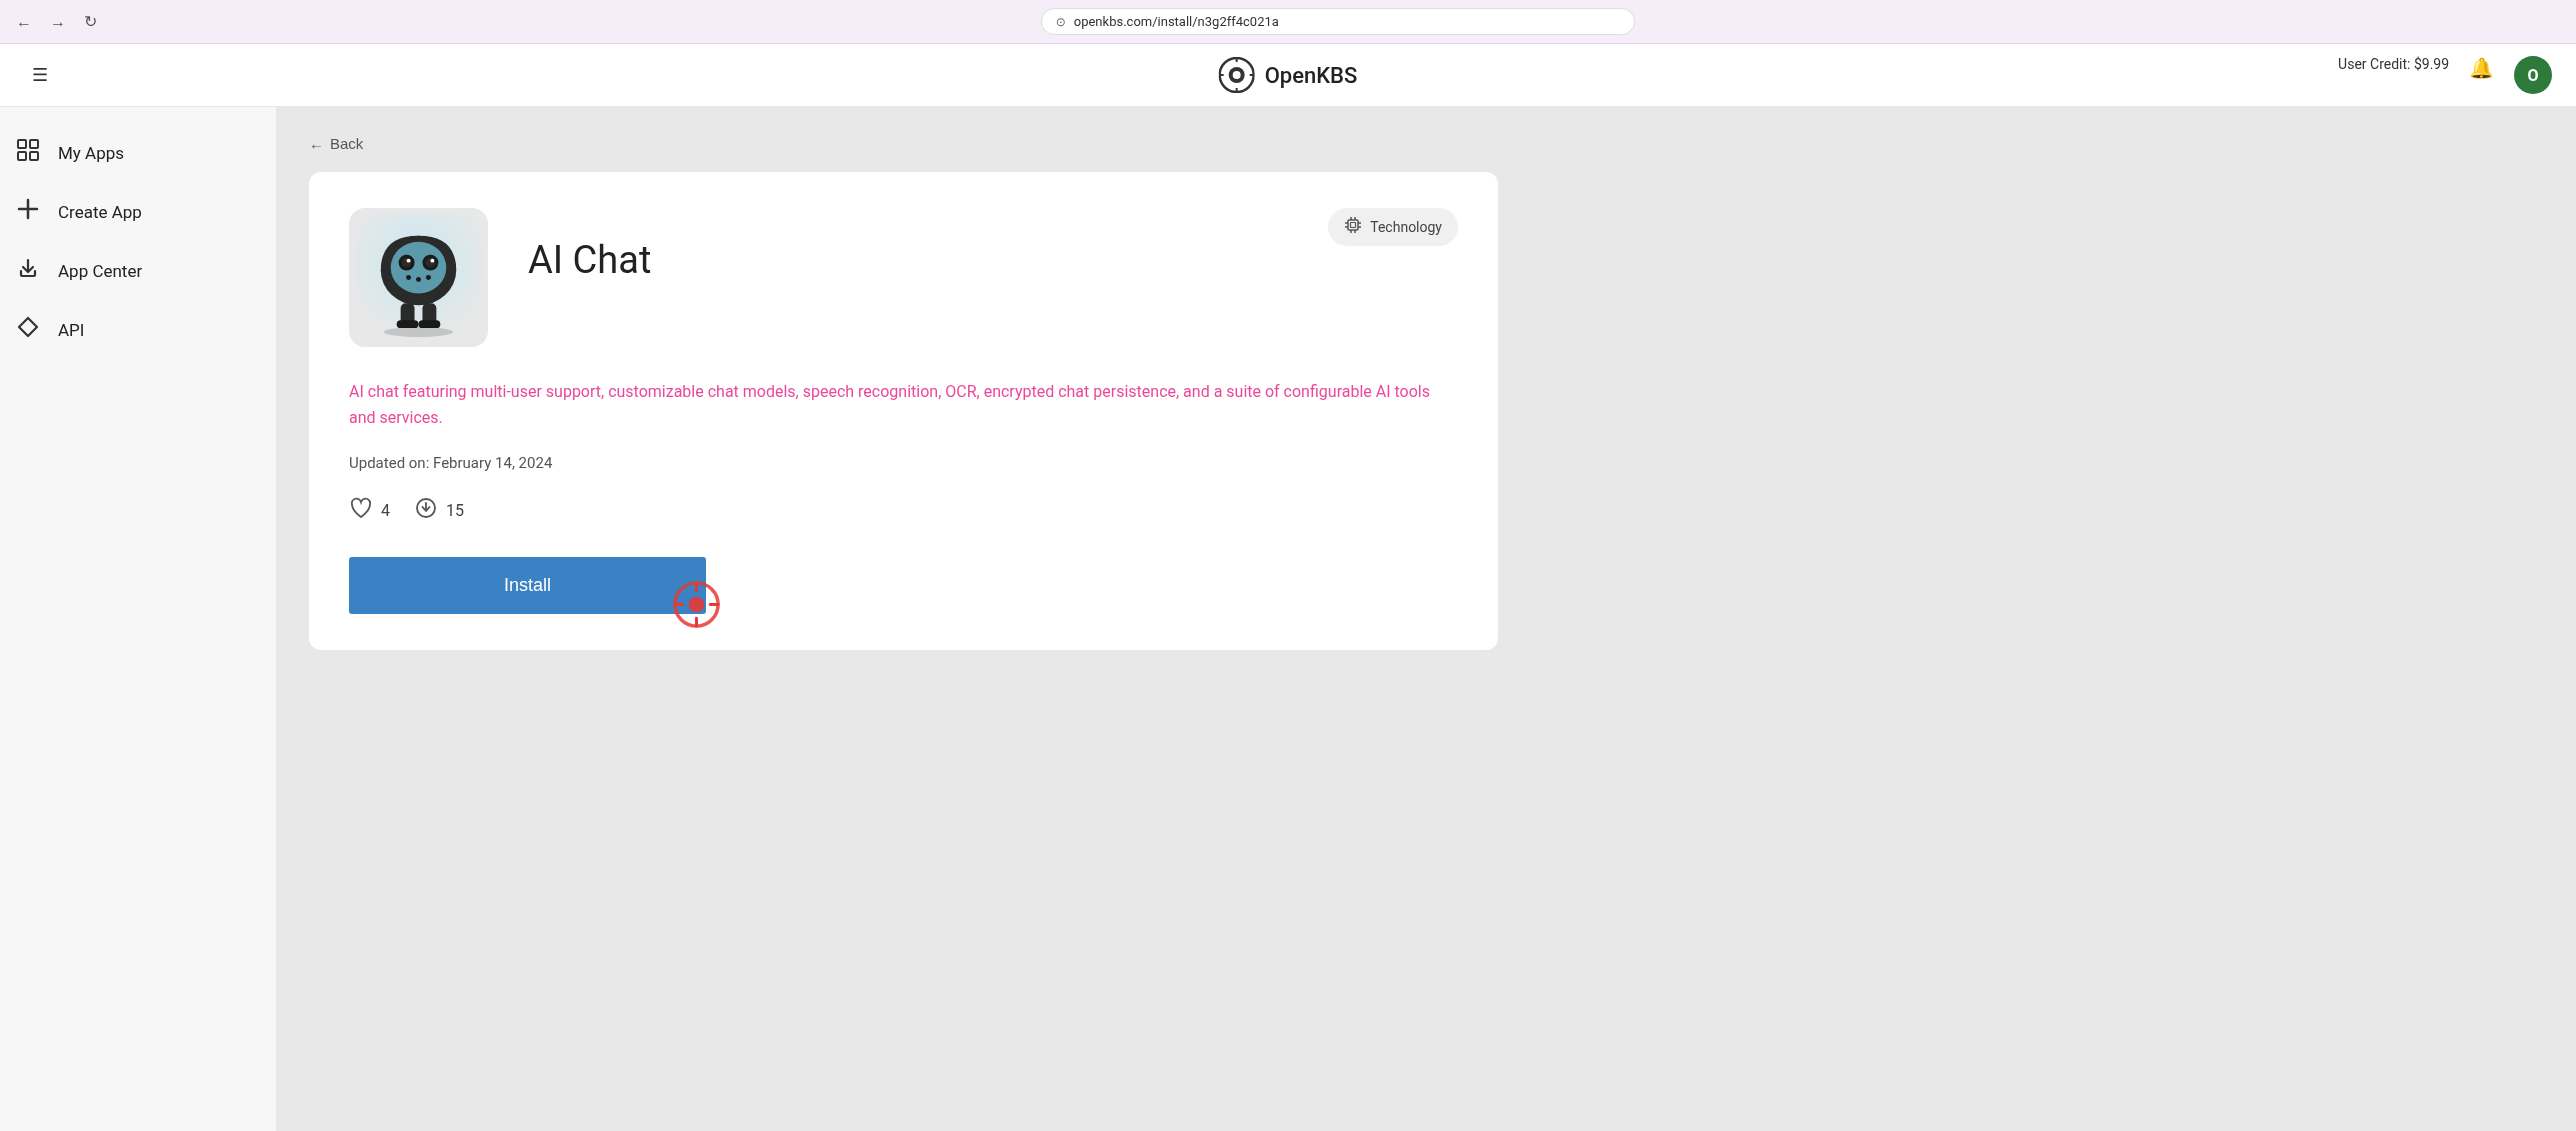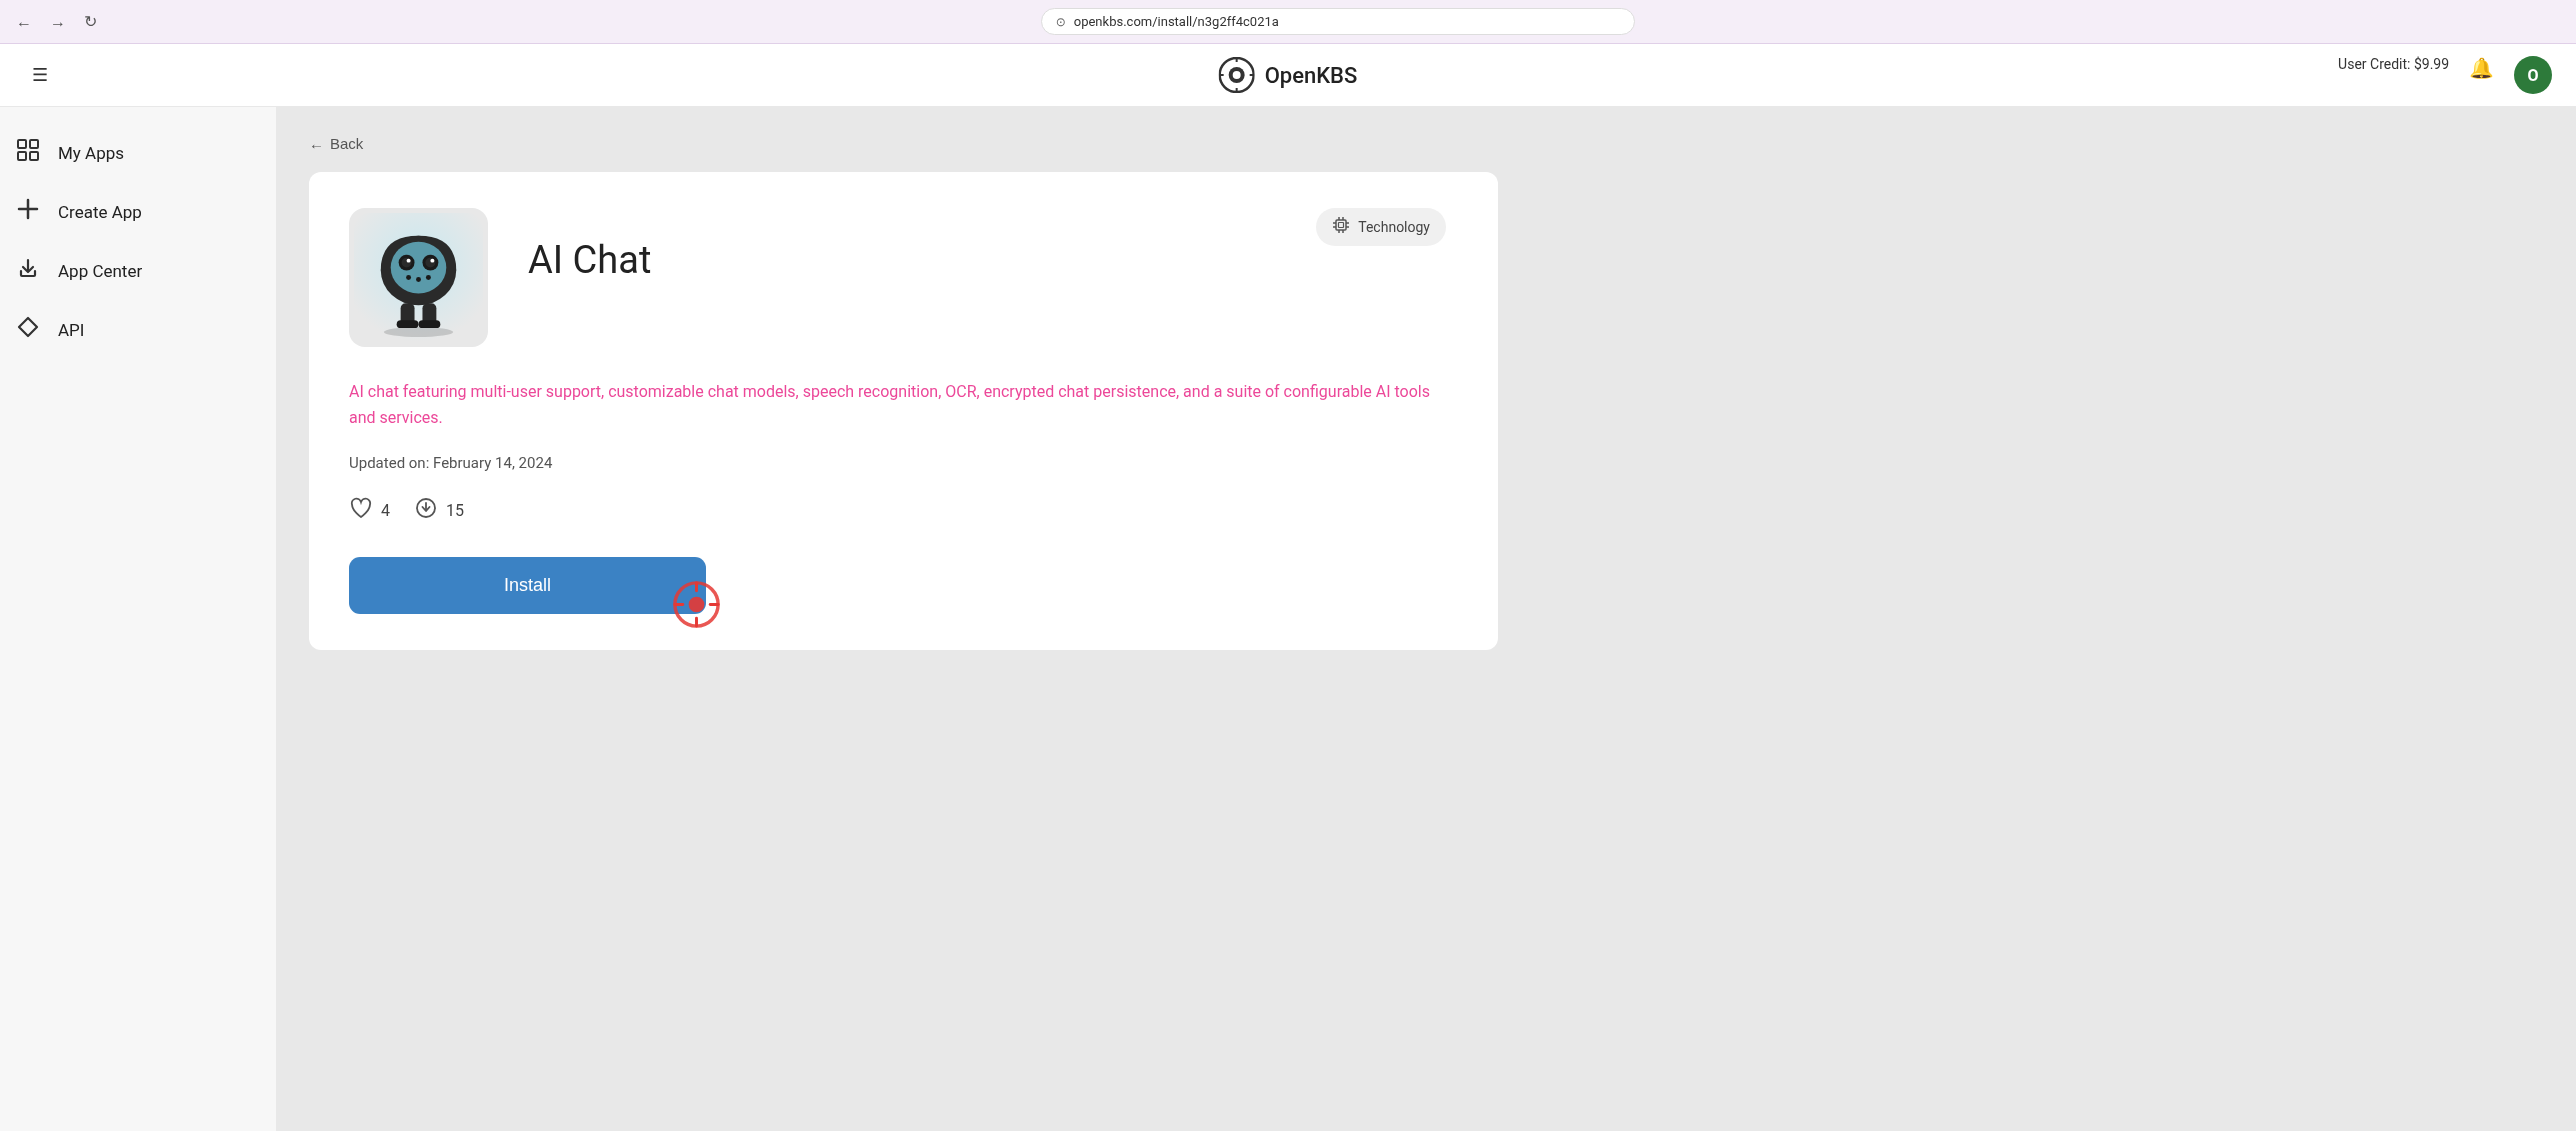--- a/index.html
+++ b/index.html
@@ -200,21 +200,21 @@
       flex: 1;
       padding-top: 30px;
     }
     .app-title {
       font-size: 38px;
       font-weight: 400;
       color: #222;
     }
     .category-badge {
       position: absolute;
-      right: 12px;
+      right: 0;
       top: 0;
       background: #f0f0f0;
       border-radius: 20px;
       padding: 8px 16px;
       display: flex;
       align-items: center;
       gap: 8px;
       font-size: 14px;
       color: #444;
     }
@@ -245,21 +245,21 @@
       color: #444;
     }
     .stat-icon {
       font-size: 22px;
       color: #555;
     }
     .install-btn {
       background: #3b82c4;
       color: white;
       border: none;
-      border-radius: 11px;
+      border-radius: 3px;
       padding: 18px;
       width: 357px;
       font-size: 18px;
       cursor: pointer;
       position: relative;
       text-align: center;
     }
   </style>
 </head>
 <body>

